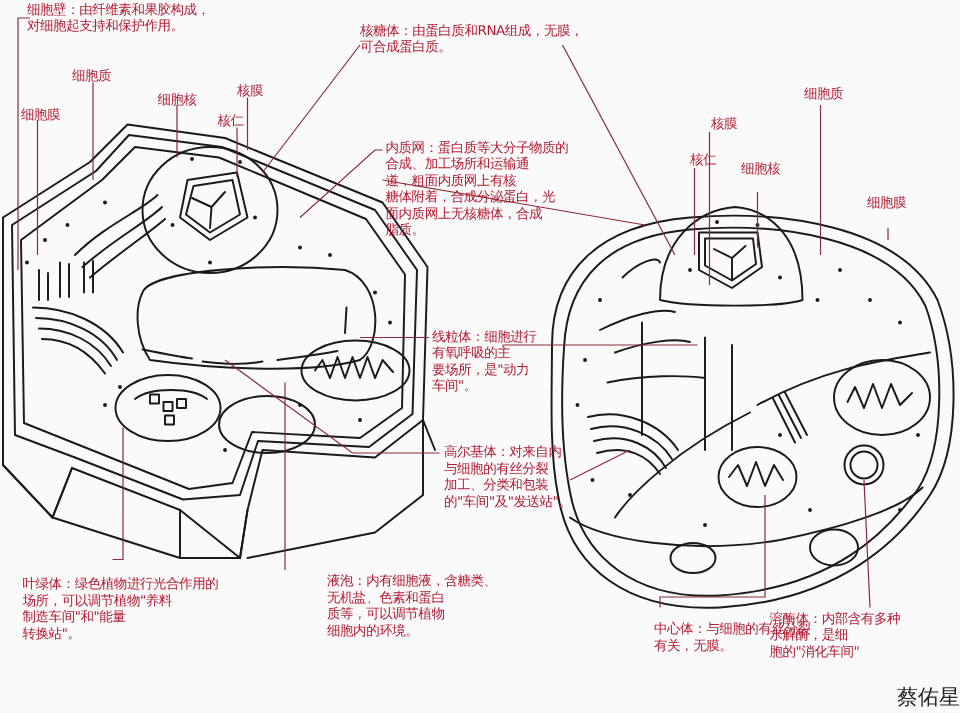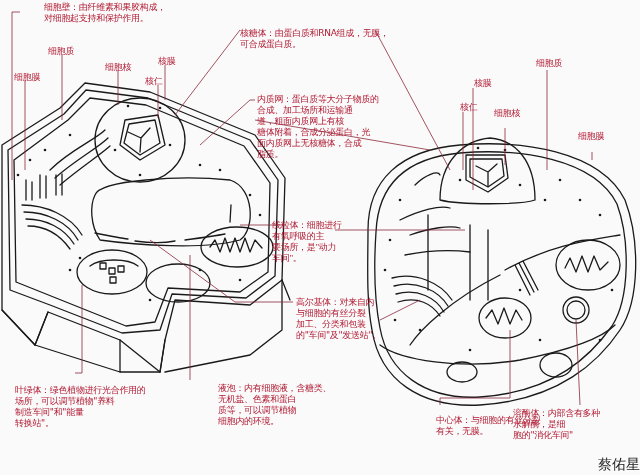--- a/index.html
+++ b/index.html
@@ -152,36 +152,36 @@
     <path d="M473,88 L473,190"></path>
     <path d="M463,112 L463,170"></path>
     <path d="M505,128 L505,165"></path>
     <path d="M547,70 L547,170"></path>
     <path d="M592,152 L592,160"></path>
     <path d="M440,405 L440,398 L510,398 L510,330"></path>
     <path d="M580,405 L576,320"></path>
   </g>
 </svg>
 
-<div class="lbl" style="left:18px;top:2px;margin-left:26px;">细胞壁：由纤维素和果胶构成，
+<div class="lbl" style="left:18px;top:2px;">细胞壁：由纤维素和果胶构成，
 对细胞起支持和保护作用。</div>
 <div class="lbl" style="left:14px;top:72px;">细胞膜</div>
 <div class="lbl" style="left:48px;top:46px;">细胞质</div>
 <div class="lbl" style="left:105px;top:62px;">细胞核</div>
 <div class="lbl" style="left:145px;top:76px;">核仁</div>
 <div class="lbl" style="left:158px;top:56px;">核膜</div>
-<div class="lbl" style="left:240px;top:28px;">核糖体：由蛋白质和RNA组成，无膜，
+<div class="lbl" style="left:240px;top:16px;">核糖体：由蛋白质和RNA组成，无膜，
 可合成蛋白质。</div>
 <div class="lbl" style="left:257px;top:94px;">内质网：蛋白质等大分子物质的
 合成、加工场所和运输通
 道，粗面内质网上有核
 糖体附着，合成分泌蛋白，光
 面内质网上无核糖体，合成
 脂质。</div>
-<div class="lbl" style="left:272px;top:220px;font-family:Liberation Serif, serif;">线粒体：细胞进行
+<div class="lbl" style="left:288px;top:220px;">线粒体：细胞进行
 有氧呼吸的主
 要场所，是"动力
 车间"。</div>
 <div class="lbl" style="left:296px;top:297px;">高尔基体：对来自内
 与细胞的有丝分裂
 加工、分类和包装
 的"车间"及"发送站"。</div>
 <div class="lbl" style="left:15px;top:385px;">叶绿体：绿色植物进行光合作用的
 场所，可以调节植物"养料
 制造车间"和"能量

